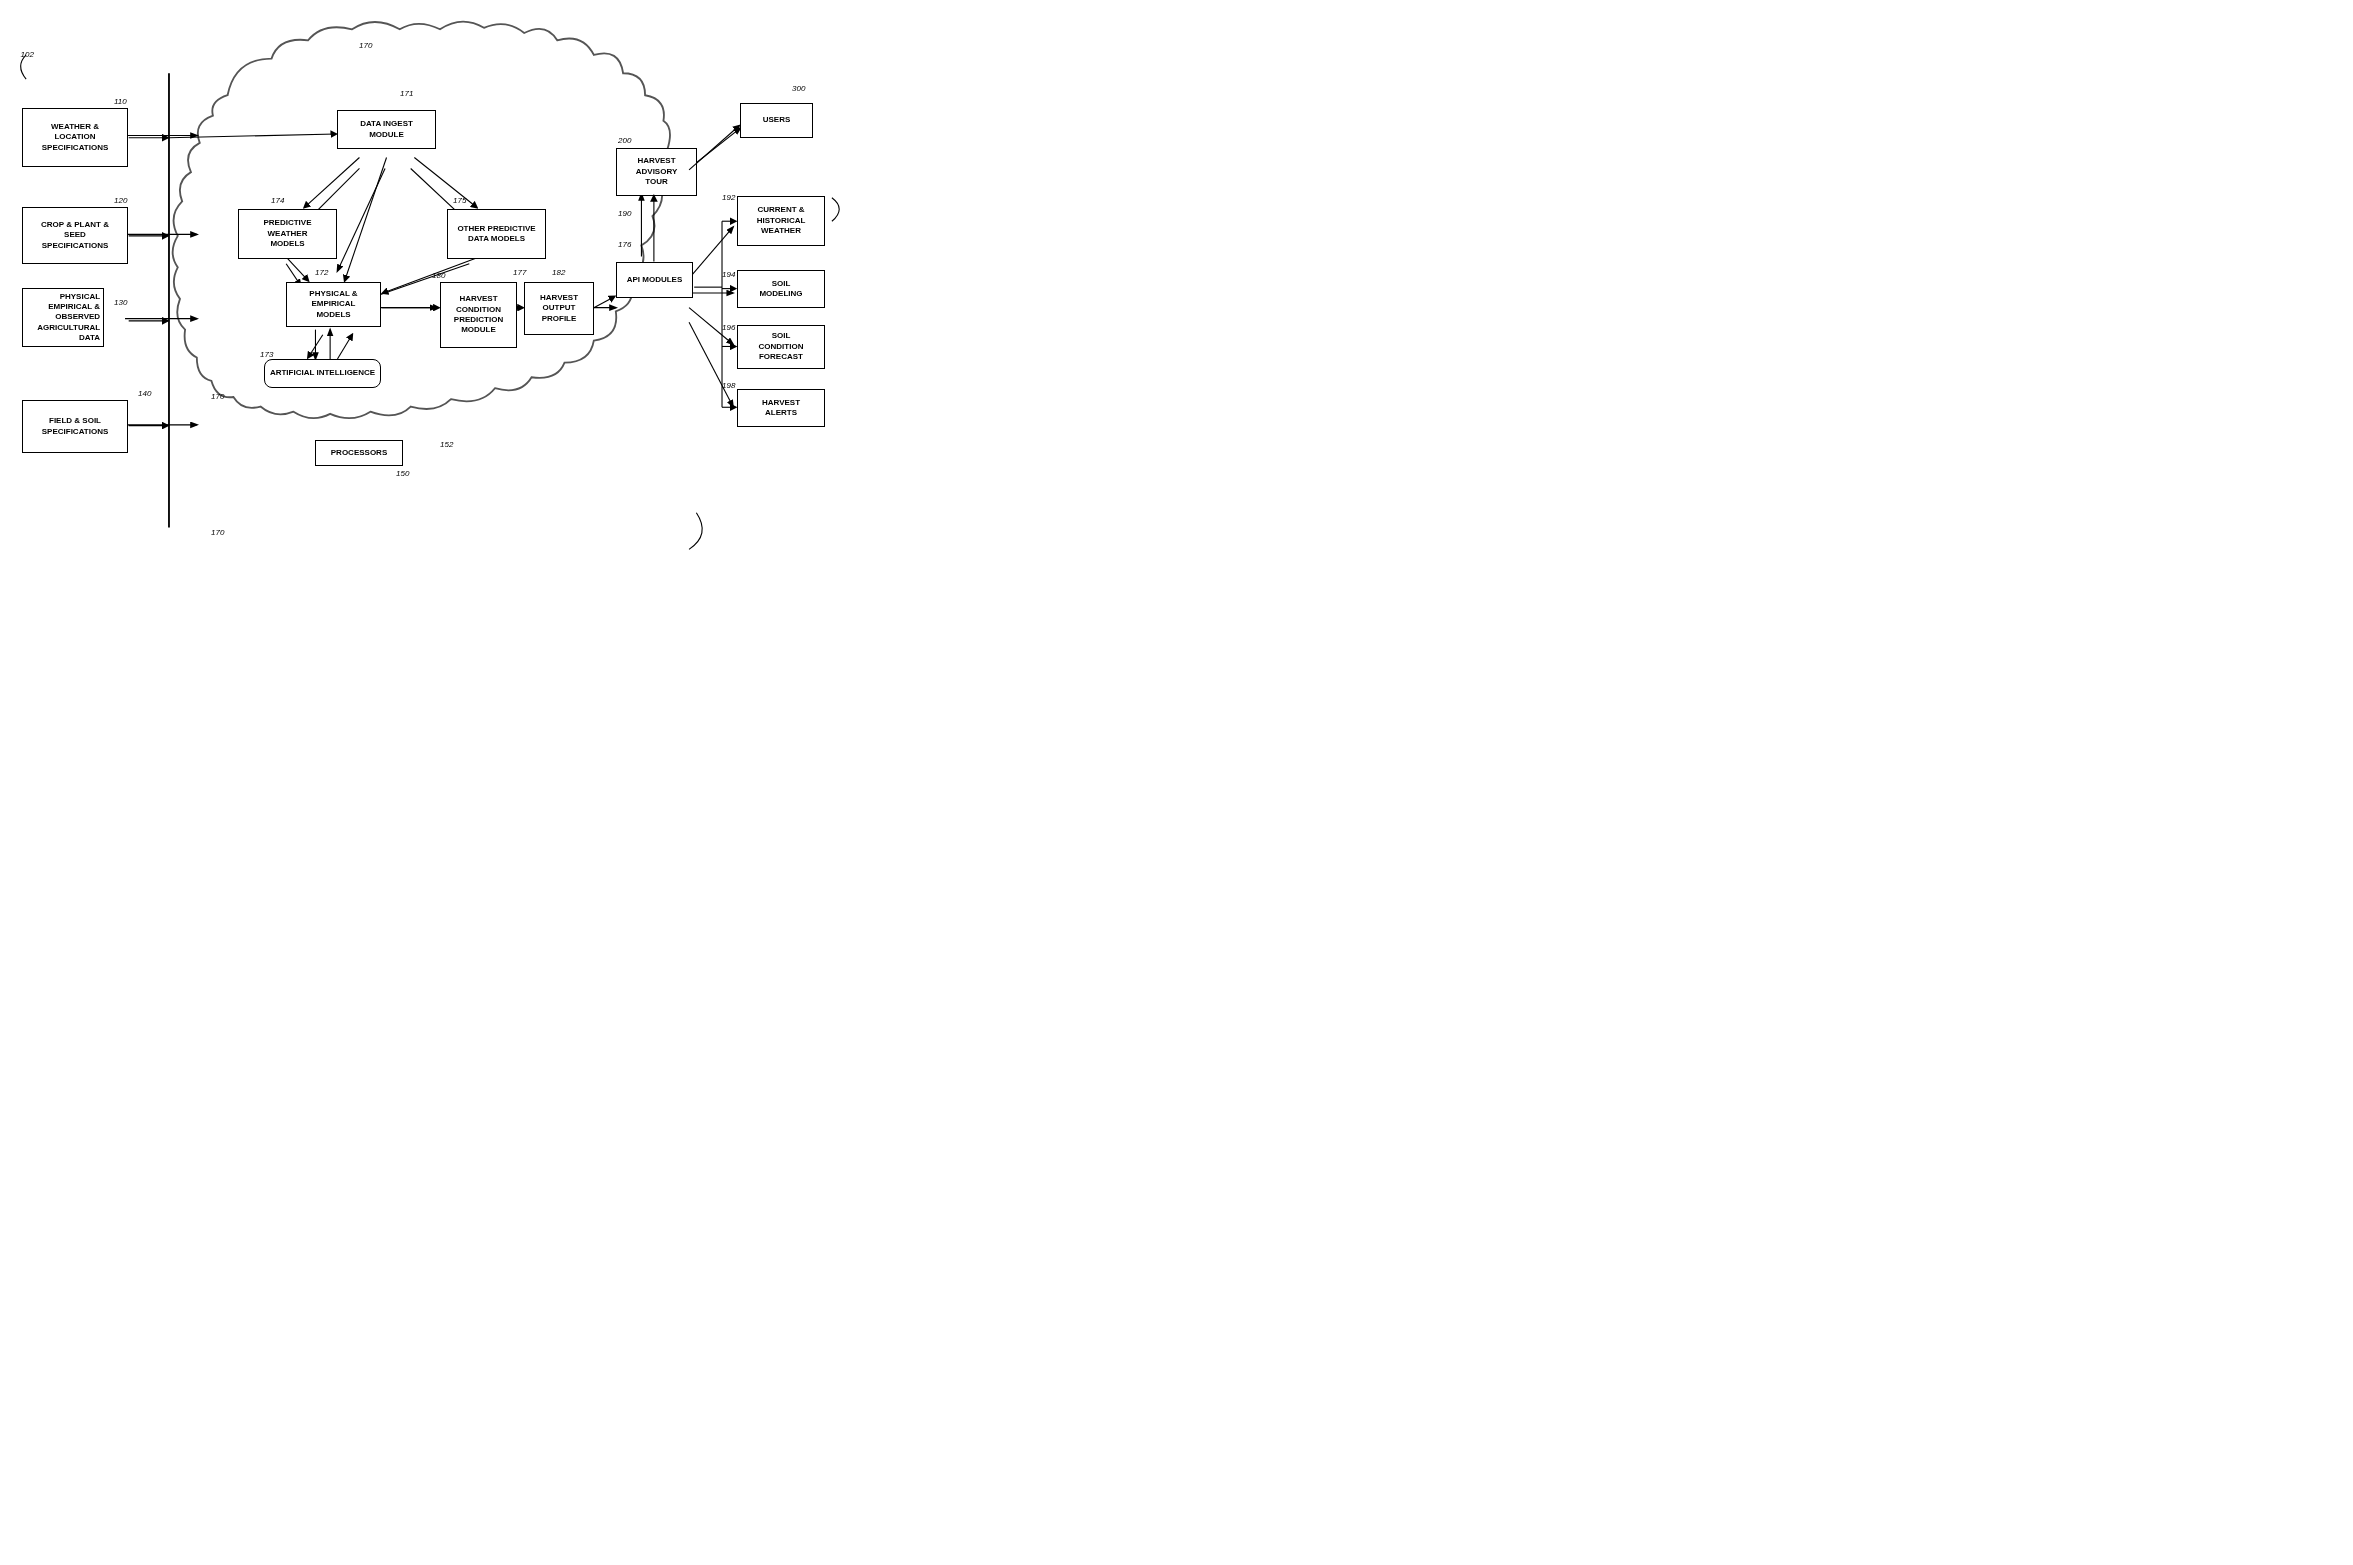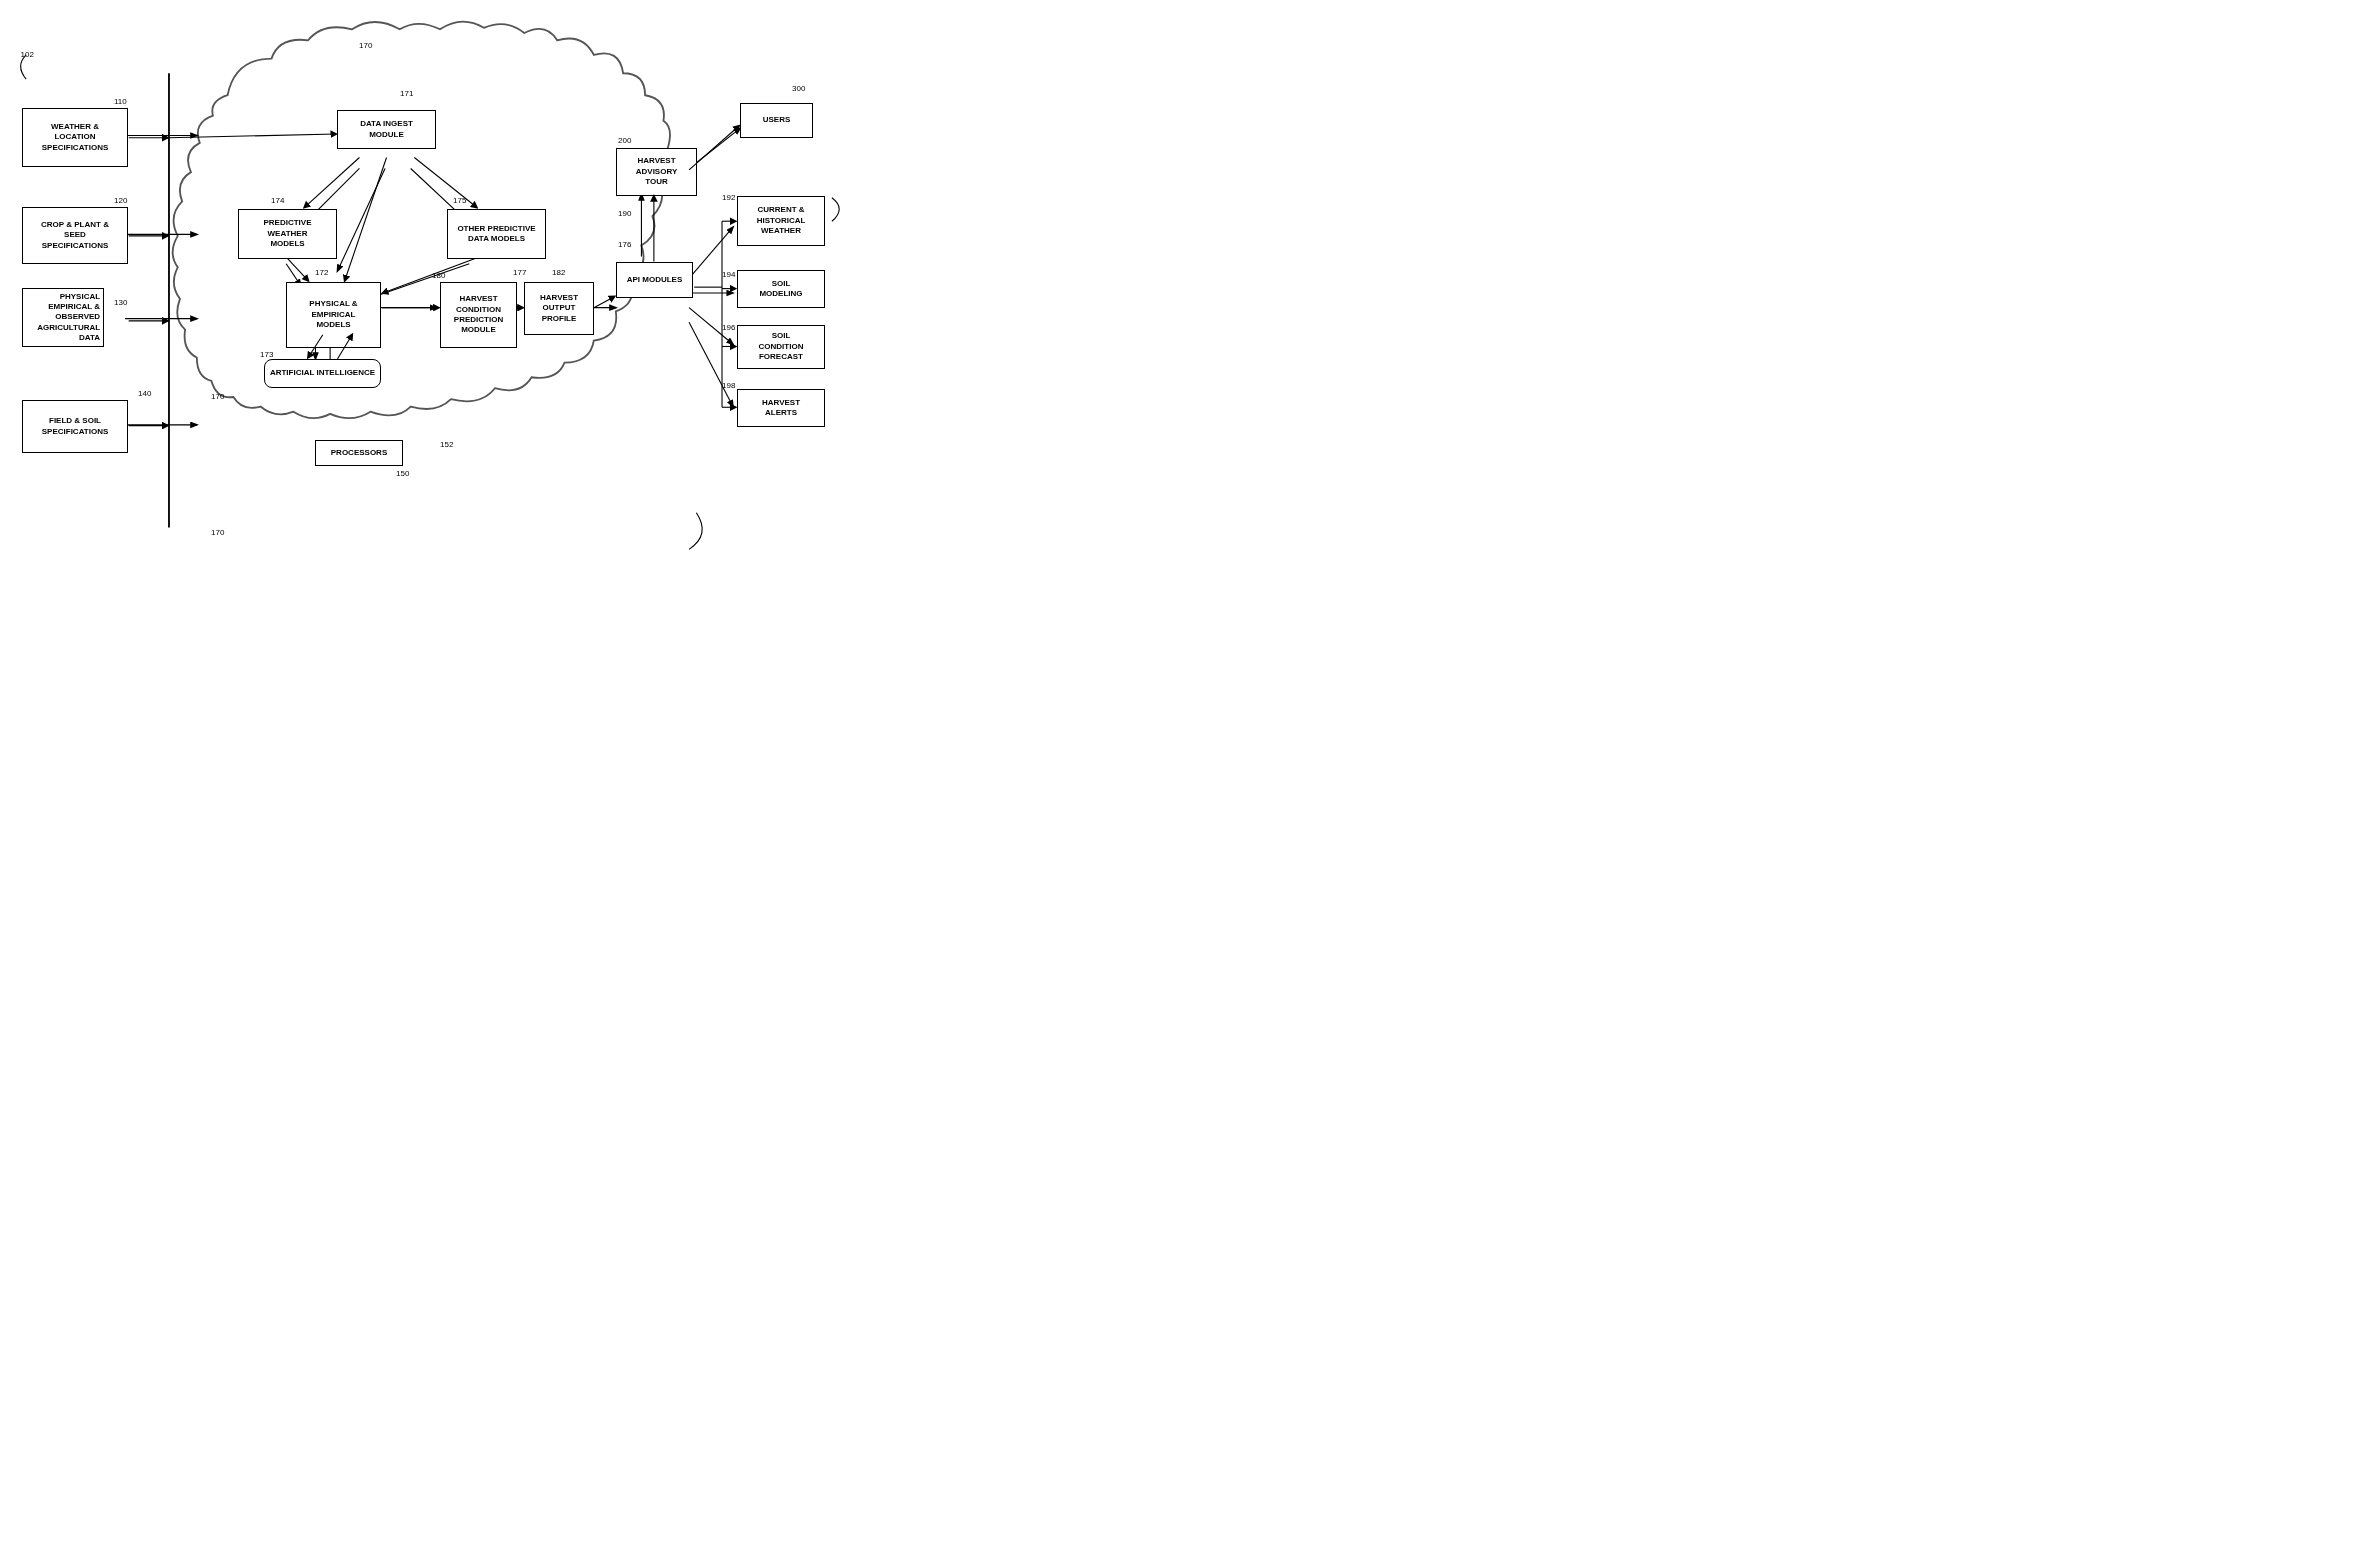--- a/index.html
+++ b/index.html
@@ -26,20 +26,21 @@
       text-align: center;
       font-size: 8px;
       font-weight: bold;
       font-family: Arial, sans-serif;
       line-height: 1.3;
       padding: 2.9px;
     }
     .label {
       position: absolute;
       font-size: 8px;
+      font-style: italic;
       font-family: Arial, sans-serif;
       color: #000;
     }
     .cloud-svg {
       position: absolute;
       top: 0; left: 0;
       width: 880px;
       height: 586px;
       pointer-events: none;
     }
@@ -191,21 +192,21 @@
   </div>
 
   <div class="box" style="left:238px; top:209px; width:99px; height:50px;">
     <span>PREDICTIVE<br>WEATHER<br>MODELS</span>
   </div>
 
   <div class="box" style="left:447px; top:209px; width:99px; height:50px;">
     <span>OTHER PREDICTIVE<br>DATA MODELS</span>
   </div>
 
-  <div class="box" style="left:286px; top:282px; width:95px; height:66px;">
+  <div class="box" style="left:286px; top:282px; width:95px; height:45px;">
     <span>PHYSICAL &amp;<br>EMPIRICAL<br>MODELS</span>
   </div>
 
   <div class="box" style="left:264px; top:359px; width:117px; height:29px;border-radius:8px;">
     <span>ARTIFICIAL INTELLIGENCE</span>
   </div>
 
   <div class="box" style="left:315px; top:440px; width:88px; height:26px;">
     <span>PROCESSORS</span>
   </div>

